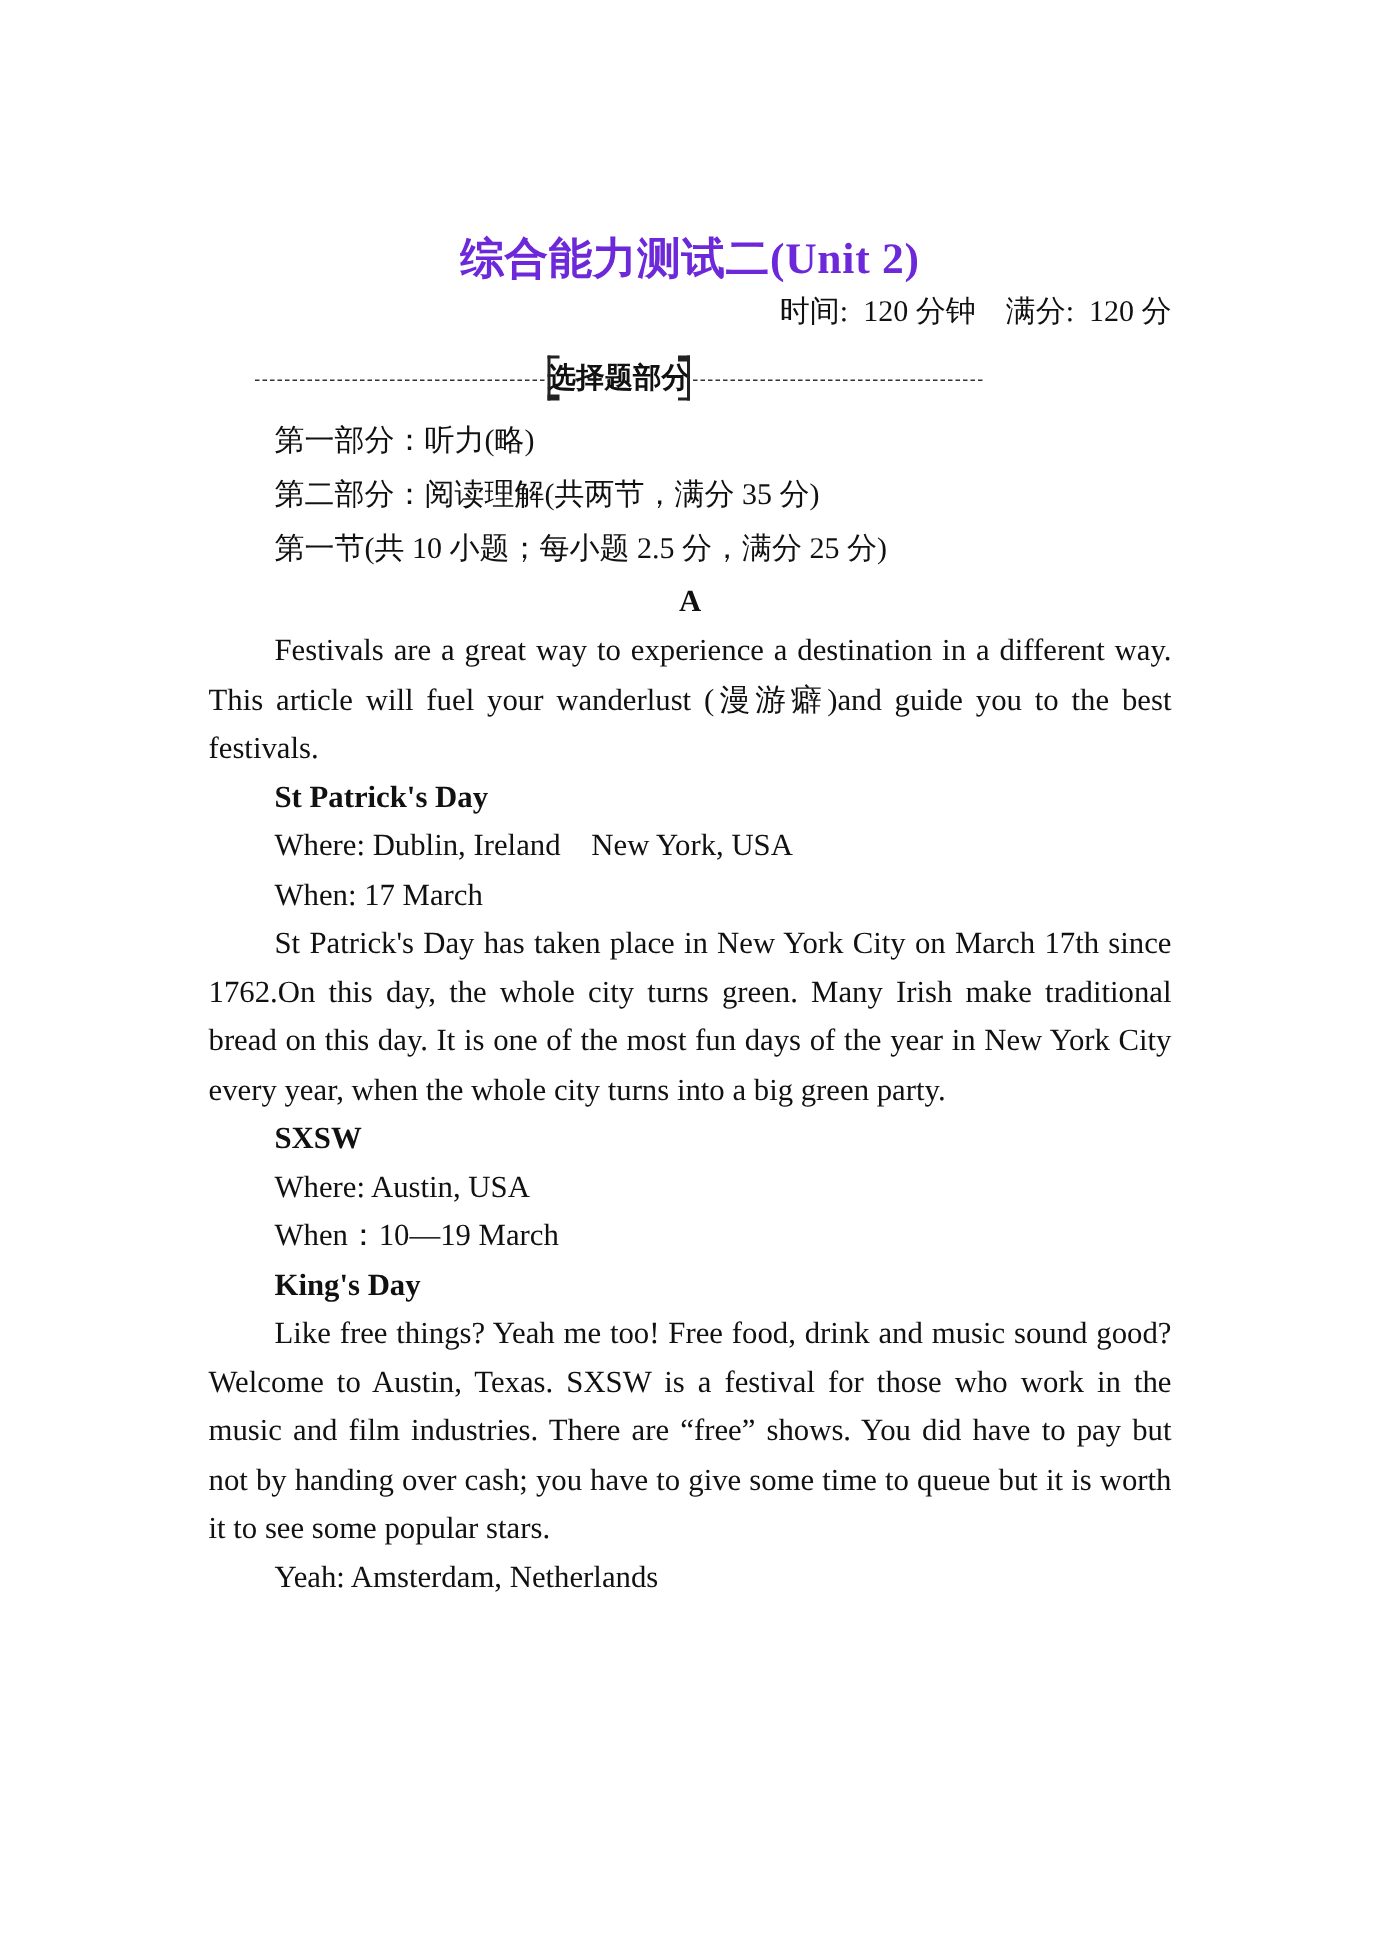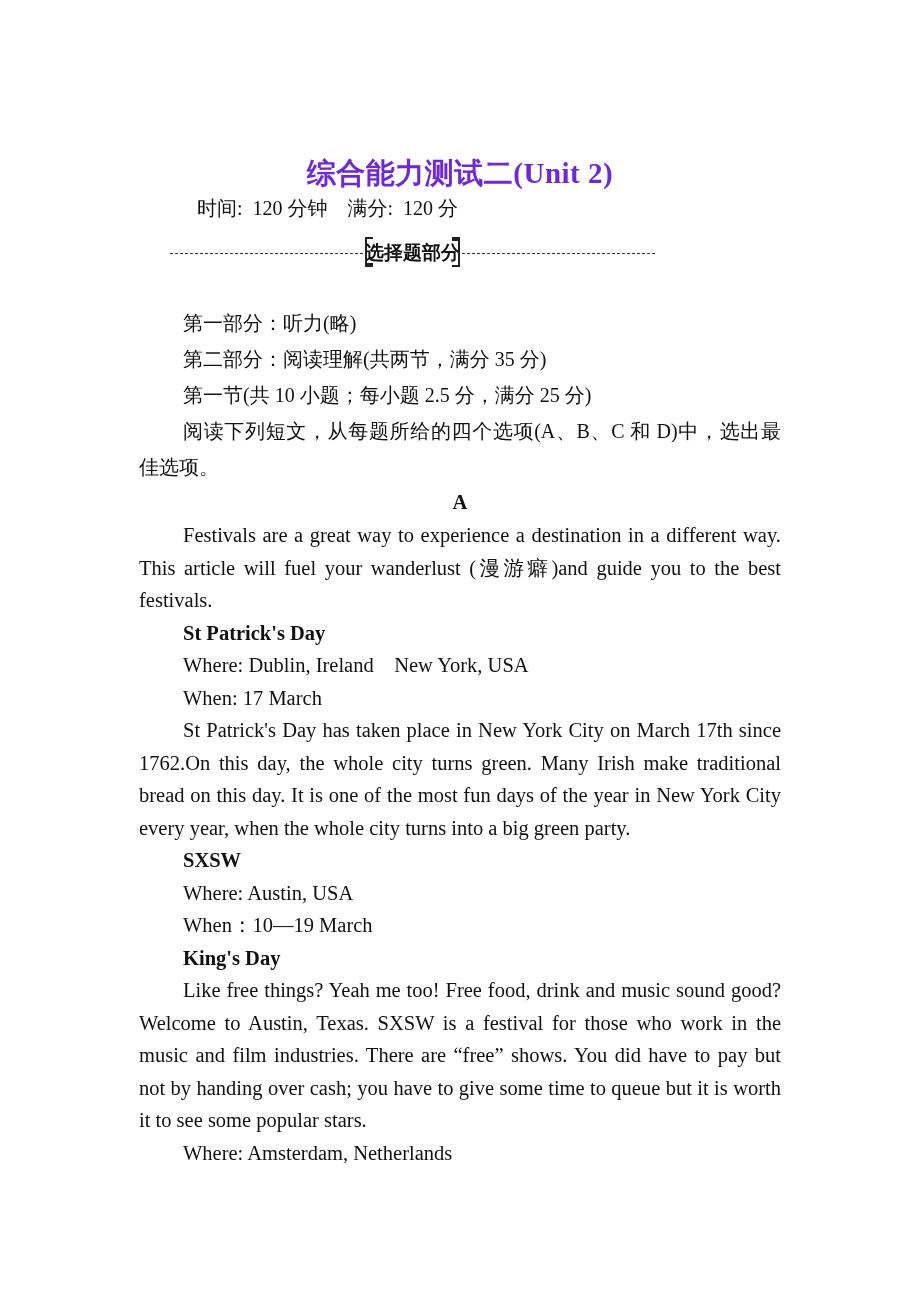--- a/index.html
+++ b/index.html
@@ -31,21 +31,21 @@
       font-weight: bold;
       color: #6d28d9;
       line-height: 40px;
       letter-spacing: 0.5px;
     }
     .subtitle {
       position: absolute;
       left: 0;
       width: 642px;
       top: 193px;
-      text-align: left;
+      text-align: right;
       font-size: 20px;
       line-height: 30px;
       padding-left: 58px;
       box-sizing: border-box;
       white-space: pre;
     }
     .section-banner {
       position: absolute;
       left: 170px;
       top: 235px;
@@ -93,21 +93,20 @@
       border-top: 4px solid #222;
       border-bottom: 2px solid #222;
     }
     .content {
       position: absolute;
       left: 0;
       top: 276px;
       width: 642px;
       font-size: 20.5px;
       line-height: 32.5px;
-      margin-top: 29px;
     }
     .line {
       margin: 0;
       min-height: 32.5px;
     }
     .indent {
       text-indent: 44px;
     }
     .justify {
       text-align: justify;
@@ -141,32 +140,31 @@
   <div class="section-banner" style="left:31px;">
     <span class="dash"></span>
     <span class="bracket-box">选择题部分</span>
     <span class="dash"></span>
   </div>
 
   <div class="content">
     <p class="line indent zh">第一部分：听力(略)</p>
     <p class="line indent zh">第二部分：阅读理解(共两节，满分 35 分)</p>
     <p class="line indent zh">第一节(共 10 小题；每小题 2.5 分，满分 25 分)</p>
-    <p class="line indent zh justify">阅读下列短文，从每题所给的四个选项(A、B、C 和 D)中，选出最佳选项。</p>
 
     <p class="line sec-a">A</p>
     <p class="line indent justify">Festivals are a great way to experience a destination in a different way. This article will fuel your wanderlust (漫游癖)and guide you to the best festivals.</p>
 
     <p class="line info bold">St Patrick's Day</p>
     <p class="line info">Where: Dublin, Ireland    New York, USA</p>
     <p class="line info">When: 17 March</p>
     <p class="line indent justify">St Patrick's Day has taken place in New York City on March 17th since 1762.On this day, the whole city turns green. Many Irish make traditional bread on this day. It is one of the most fun days    of the year in New York City every year, when the whole city turns into a big green party.</p>
 
     <p class="line info bold">SXSW</p>
     <p class="line info">Where: Austin, USA</p>
     <p class="line info">When：10—19 March</p>
     <p class="line info bold">King's Day</p>
 
     <p class="line indent justify">Like free things? Yeah me too! Free food, drink and music sound good? Welcome to Austin, Texas. SXSW is a festival for those who work in the music and film industries. There are “free” shows. You did have to pay but not by handing over cash; you have to give some time to queue but it is worth it to see some popular stars.</p>
-    <p class="line info">Where: Amsterdam, Netherlands</p>
+    <p class="line info">Yeah: Amsterdam, Netherlands</p>
   </div>
 
 </div>
 
 </body></html>

